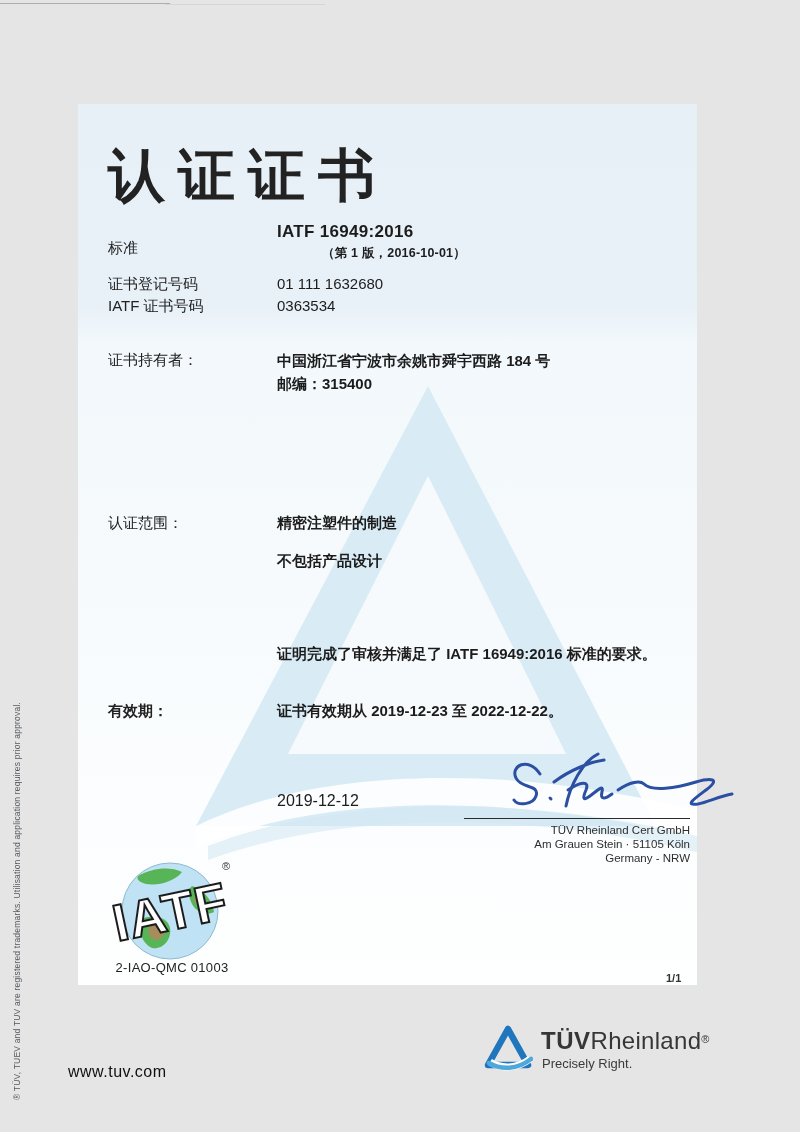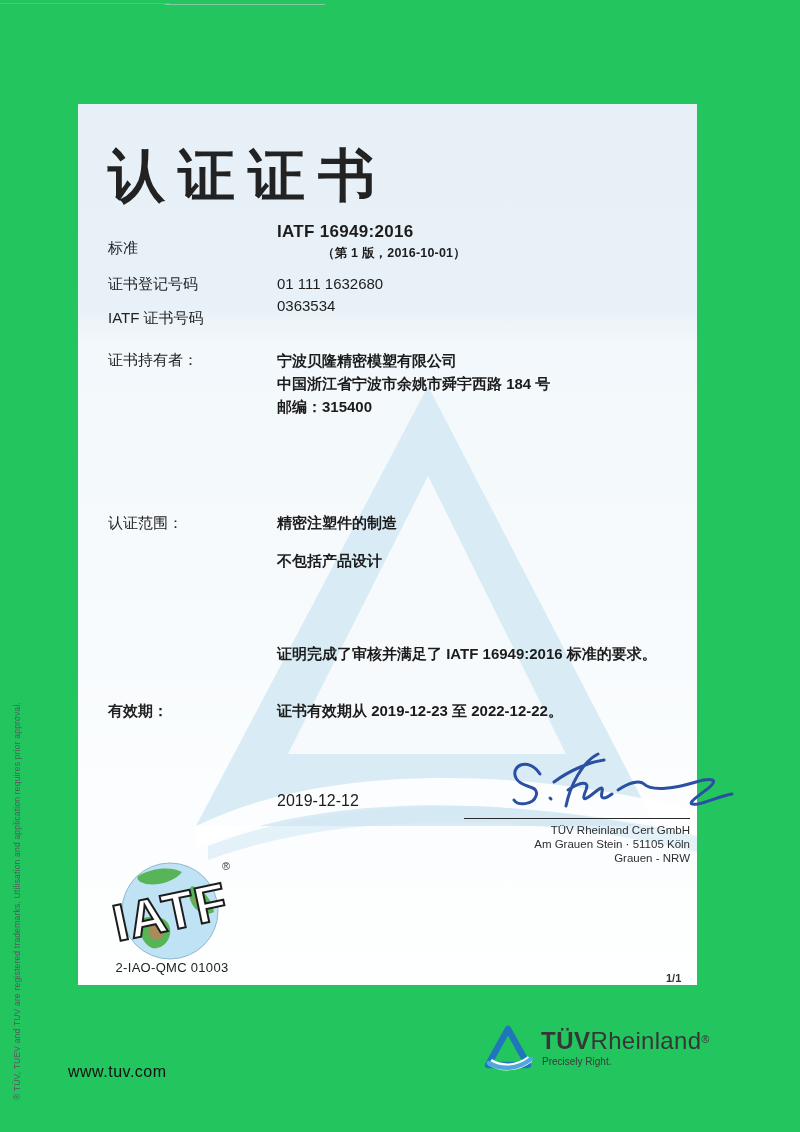--- a/index.html
+++ b/index.html
@@ -1,17 +1,17 @@
 <!DOCTYPE html>
 <html><head>
 <meta charset="utf-8">
 <style>
   html,body{margin:0;padding:0;background:#ffffff;}
   .page{
-    position:relative;width:800px;height:1132px;background:#22c55e;overflow:hidden;
+    position:relative;width:800px;height:1132px;background:#e5e5e5;overflow:hidden;
     font-family:"Liberation Sans","DejaVu Sans",sans-serif;color:#1d1d1d;
   }
   .scan-line{position:absolute;top:3px;left:0;width:170px;height:1px;background:#9aa0a6;opacity:.8;}
   .scan-line2{position:absolute;top:4px;left:165px;width:160px;height:1px;background:#c7cdd3;opacity:.6;}
 
   
   .side-note{
     position:absolute;left:12px;top:1100px;width:372px;
     transform:rotate(-90deg);transform-origin:0 0;
     font-size:8.5px;color:#55595e;letter-spacing:.2px;white-space:nowrap;
@@ -45,21 +45,21 @@
   .iatf-caption{position:absolute;left:14px;top:856px;width:160px;text-align:center;font-size:13px;color:#222;letter-spacing:.3px;}
   .page-number{position:absolute;left:588px;top:868px;font-size:11px;font-weight:bold;color:#333;}
 
   
   .website{position:absolute;left:68px;top:1063px;font-size:16px;color:#111;letter-spacing:.5px;}
   .tuv-logo{position:absolute;left:483px;top:1024px;width:50px;height:48px;}
   .brand{position:absolute;left:541px;top:1027px;white-space:nowrap;color:#363636;}
   .brand .tuv{font-size:24px;font-weight:bold;letter-spacing:.5px;}
   .brand .rheinland{font-size:24px;font-weight:normal;letter-spacing:.3px;}
   .brand .reg{font-size:11px;vertical-align:super;}
-  .slogan{position:absolute;left:542px;top:1056px;font-size:10px;color:#3a3a3a;}
+  .slogan{position:absolute;left:542px;top:1056px;font-size:13px;color:#3a3a3a;}
 </style>
 </head>
 <body>
 
 <div class="page">
   <div class="scan-line"></div>
   <div class="scan-line2"></div>
 
   <div class="side-note">® TÜV, TUEV and TUV are registered trademarks. Utilisation and application requires prior approval.</div>
 
@@ -76,26 +76,25 @@
 
     <div class="lbl" style="top:135px;">标准</div>
     <div class="val" style="top:118px;">
       <div class="std-value">IATF 16949:2016</div>
       <div class="std-edition">（第 1 版，2016-10-01）</div>
     </div>
 
     <div class="lbl" style="top:171px;">证书登记号码</div>
     <div class="val" style="top:171px;">01 111 1632680</div>
 
-    <div class="lbl" style="top:193px;margin-top:12px;">IATF 证书号码</div>
+    <div class="lbl" style="top:193px;">IATF 证书号码</div>
     <div class="val" style="top:193px;">0363534</div>
 
     <div class="lbl" style="top:247px;">证书持有者：</div>
     <div class="val holder-block" style="top:245px;">
-      <div>宁波贝隆精密模塑有限公司</div>
       <div>中国浙江省宁波市余姚市舜宇西路 184 号</div>
       <div>邮编：315400</div>
     </div>
 
     <div class="lbl" style="top:410px;">认证范围：</div>
     <div class="val bold" style="top:410px;">精密注塑件的制造</div>
     <div class="val bold" style="top:448px;">不包括产品设计</div>
 
     <div class="statement" style="top:541px;">证明完成了审核并满足了 IATF 16949:2016 标准的要求。</div>
 
@@ -110,21 +109,21 @@
         <path d="M44,54 l1,1"></path>
         <path d="M92,10 C76,18 64,42 60,62 M48,38 C64,26 84,18 98,16"></path>
         <path d="M62,46 C74,38 84,36 80,46 C77,53 76,58 84,52 C92,46 98,40 96,48 C94,55 98,56 106,50"></path>
         <path d="M112,46 C124,38 134,36 138,40 C146,48 170,44 190,38 C204,34 216,34 200,46 C188,55 178,62 192,60 C202,58 214,52 226,50"></path>
       </g>
     </svg>
     <div class="sig-line"></div>
     <div class="issuer">
       <div>TÜV Rheinland Cert GmbH</div>
       <div>Am Grauen Stein · 51105 Köln</div>
-      <div>Grauen - NRW</div>
+      <div>Germany - NRW</div>
     </div>
 
     <svg class="iatf-logo" viewBox="0 0 128 106" xmlns="http://www.w3.org/2000/svg">
       <circle cx="62" cy="55" r="48" fill="#bfe2f4" stroke="#8fb9cf" stroke-width="1"></circle>
       <path d="M30,20 C44,12 62,10 74,16 C66,26 50,30 38,28 C32,26 28,24 30,20 Z" fill="#57b457"></path>
       <path d="M84,30 C96,34 104,44 106,56 C98,60 88,56 84,48 C80,40 80,34 84,30 Z" fill="#57b457"></path>
       <path d="M36,62 C48,58 60,62 62,72 C64,84 54,94 44,92 C34,88 28,72 36,62 Z" fill="#57b457"></path>
       <path d="M44,68 C52,66 58,70 56,78 C54,84 46,86 42,80 C40,76 40,70 44,68 Z" fill="#a98c5b"></path>
       <path d="M90,38 C96,42 98,48 96,52 C90,52 86,46 86,42 Z" fill="#a98c5b"></path>
       <g transform="rotate(-12 62 55)">

